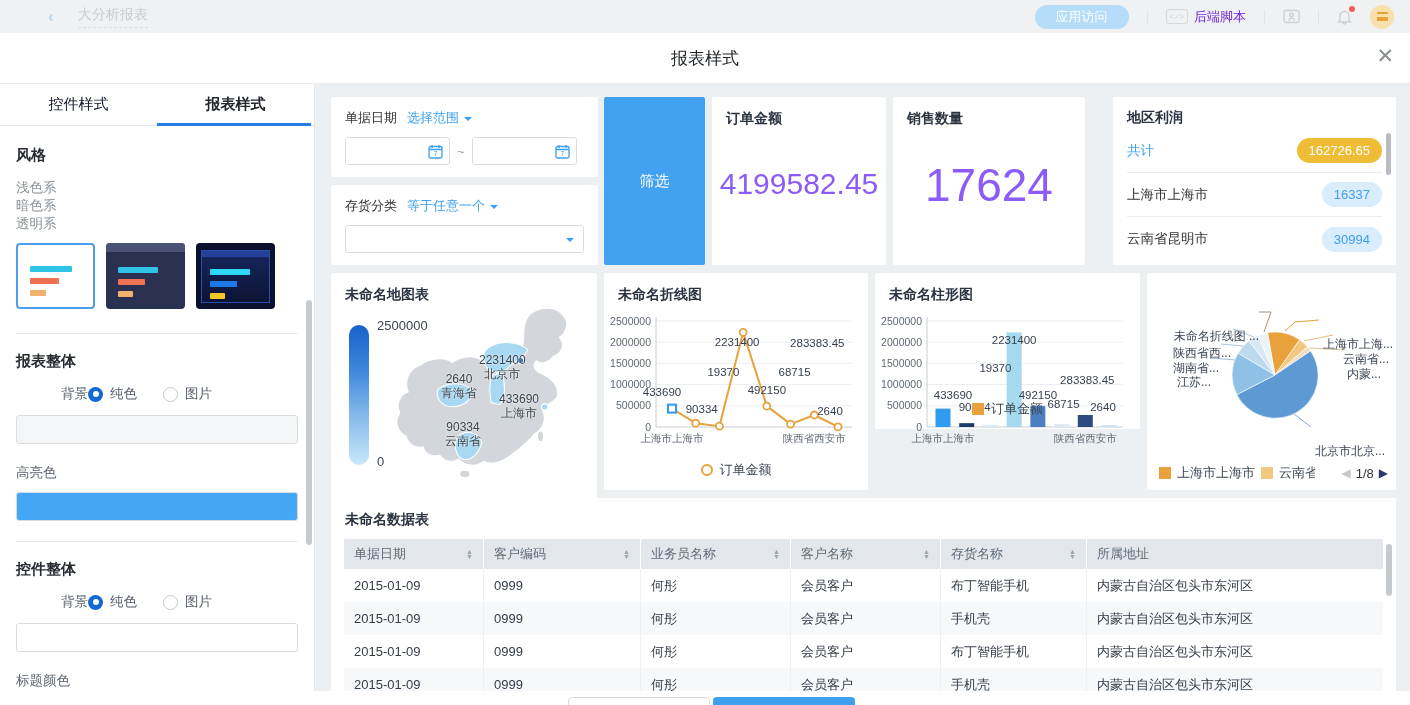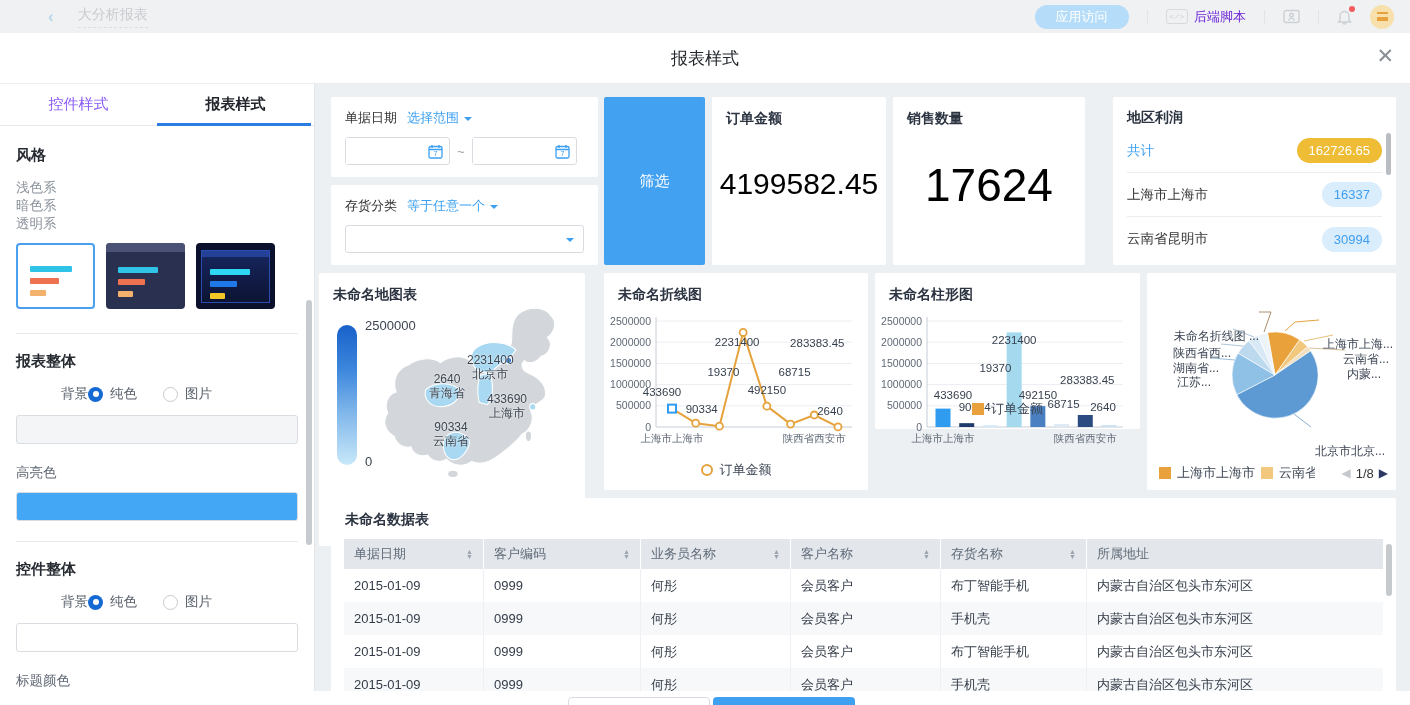--- a/index.html
+++ b/index.html
@@ -23,21 +23,21 @@
   .avatar-lines::after{content:"";position:absolute;left:0;top:2.5px;width:11px;height:2px;background:#e8a23c;}
 
   
   .modal-head{position:absolute;top:33px;left:0;width:1410px;height:51px;background:#fff;border-bottom:1px solid #ededed;display:flex;align-items:center;justify-content:center;}
   .modal-title{font-size:17px;color:#23272d;}
   .close{position:absolute;right:16px;top:45px;font-size:21px;color:#8a8f96;line-height:1;cursor:pointer;}
 
   
   .sidebar{position:absolute;top:84px;left:0;width:315px;height:621px;background:#fff;border-right:1px solid #e3e6e9;}
   .tabs{display:flex;height:42px;border-bottom:1px solid #e6e8ea;}
-  .tab{flex:1;display:flex;align-items:center;justify-content:center;font-size:15px;color:#8b5cf6;position:relative;cursor:pointer;}
+  .tab{flex:1;display:flex;align-items:center;justify-content:center;font-size:15px;color:#0f172a;position:relative;cursor:pointer;}
   .tab.active{color:#22262c;font-weight:bold;}
   .tab.active::after{content:"";position:absolute;left:0;right:3px;bottom:-1px;height:3px;background:#2a7de2;}
   .side-scroll{position:absolute;top:42px;bottom:0;left:0;right:0;padding:20px 16px 0;overflow:hidden;}
   .sb-thumb{position:absolute;right:2px;top:216px;width:6px;height:245px;border-radius:3px;background:#c7cbcf;cursor:grab;}
   .sec-title{font-weight:bold;font-size:15px;color:#272c33;margin-bottom:14px;}
   .theme-labels{display:flex;margin-bottom:10px;flex-direction:column;}
   .theme-labels span{width:91px;font-size:13.5px;color:#8b929b;}
   .thumbs{display:flex;gap:11px;margin-bottom:24px;}
   .thumb{width:79px;height:66px;border-radius:4px;position:relative;cursor:pointer;overflow:hidden;}
   .thumb .bar{position:absolute;left:12px;height:6px;border-radius:1px;}
@@ -82,35 +82,35 @@
   .date-row{display:flex;align-items:center;gap:7px;}
   .inp{height:28px;border:1px solid #d8dce0;border-radius:3px;display:flex;align-items:center;background:#fff;}
   .date-inp{width:105px;padding-right:6px;}
   .date-inp input{flex:1;min-width:0;border:none;outline:none;height:100%;padding-left:6px;font:inherit;}
   .tilde{color:#9aa0a8;font-size:13px;}
   .sel{width:100%;padding-right:9px;justify-content:flex-end;cursor:pointer;}
 
   .fbtn{left:289px;top:13px;width:101px;height:168px;background:#42a1f1;color:#fff;font-size:15px;display:flex;align-items:center;justify-content:center;cursor:pointer;border-radius:2px;position:absolute;}
   .kpi1{left:397px;top:13px;width:174px;height:168px;}
   .kpi2{left:578px;top:13px;width:192px;height:168px;}
-  .kpi-value{position:absolute;left:0;right:0;top:50%;transform:translateY(-42%);text-align:center;color:#000000;}
+  .kpi-value{position:absolute;left:0;right:0;top:50%;transform:translateY(-42%);text-align:center;color:#8b5cf6;}
   .kpi1 .kpi-value{font-size:30px;}
   .kpi2 .kpi-value{font-size:46px;}
   .region{left:798px;top:13px;width:283px;height:168px;padding:12px 14px 0;}
   .rp-list{margin-top:2px;}
   .rp-row{display:flex;align-items:center;justify-content:space-between;height:44px;border-bottom:1px solid #ececec;}
   .rp-row:last-child{border-bottom:none;}
   .rp-label{font-size:13.5px;color:#333;}
   .rp-label.hl{color:#3ba0f2;}
   .pill{height:25px;border-radius:13px;display:flex;align-items:center;padding:0 12px;font-size:13px;}
   .pill.gold{background:#efbc35;color:#fff;}
   .pill.blue{background:#d9edfc;color:#3f9ef0;}
   .rp-thumb{position:absolute;right:5px;top:36px;width:5px;height:42px;background:#b9bdc2;border-radius:3px;cursor:grab;}
 
-  .map-card{left:4px;top:189px;width:266px;height:273px;}
+  .map-card{left:16px;top:189px;width:266px;height:273px;}
   .line-card{left:289px;top:189px;width:264px;height:217px;}
   .bar-card{left:560px;top:189px;width:265px;height:156px;}
   .pie-card{left:832px;top:189px;width:249px;height:217px;}
 
   .grad-bar{position:absolute;left:18px;top:52px;width:20px;height:140px;border-radius:10px;background:linear-gradient(180deg,#1861c9 0%,#3d87dd 32%,#7fb6ea 62%,#c8e8f9 100%);}
   .map-lg{position:absolute;font-size:13px;color:#3b4450;left:46px;}
   .map-lg.max{top:45px;}
   .map-lg.min{top:181px;}
   .map-svg{position:absolute;left:52px;top:28px;}
   .map-label{position:absolute;font-size:12px;line-height:14px;color:#3b4450;text-align:center;text-shadow:0 0 2px #fff;}

